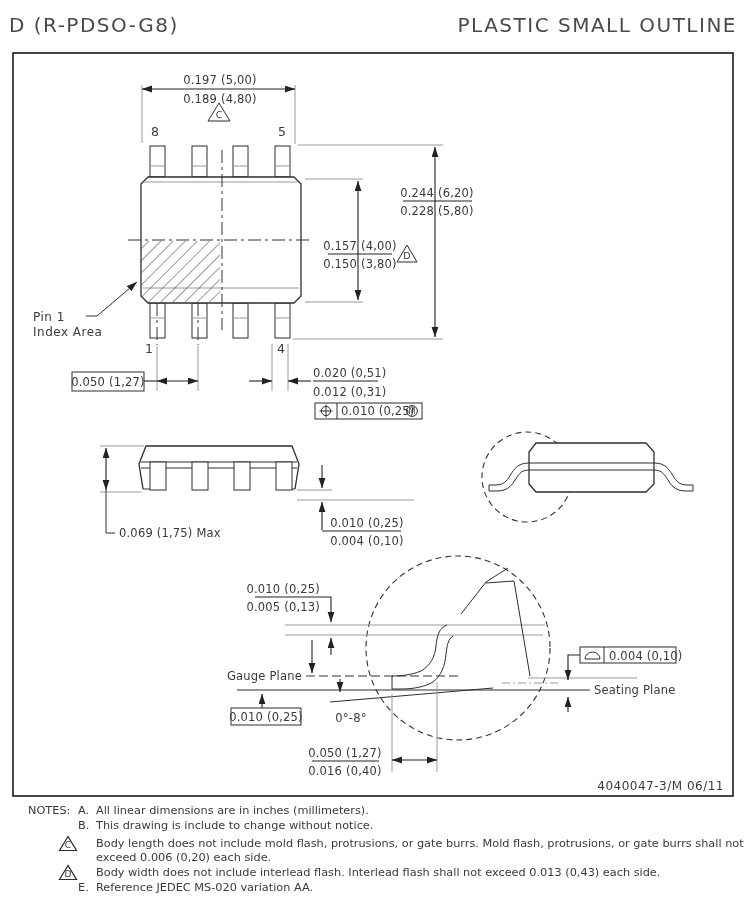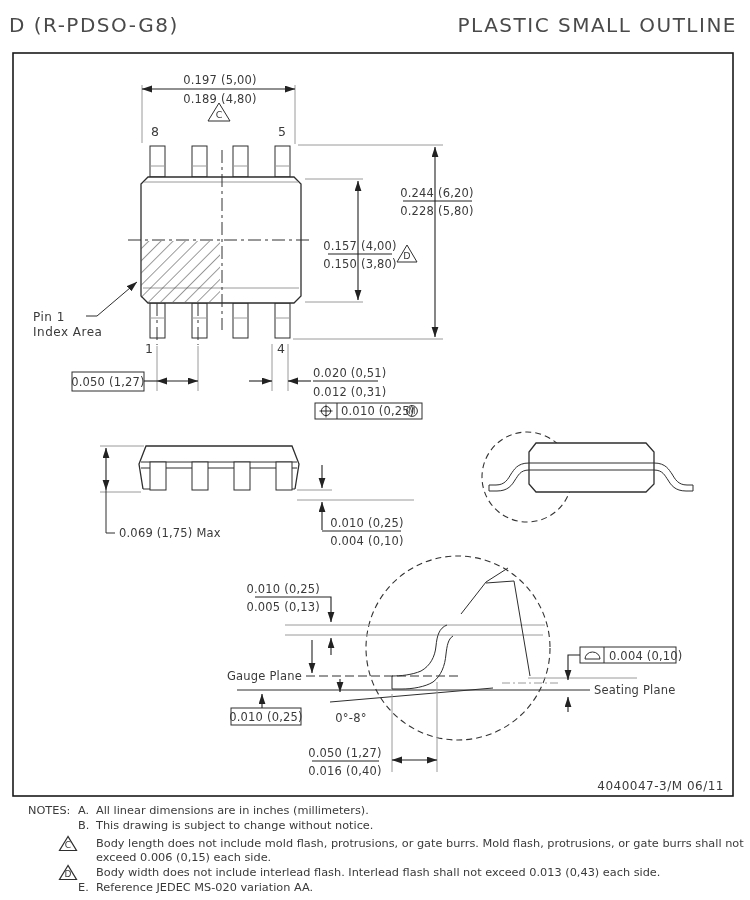--- a/index.html
+++ b/index.html
@@ -282,27 +282,27 @@
   <text class="t-num" x="724" y="790" text-anchor="end">4040047-3/M  06/11</text>
 </svg>
 
 <div class="notes">
   <div class="lbl" style="top:4px">NOTES:</div>
 
   <div class="mk" style="top:4px">A.</div>
   <div class="tx" style="top:4px">All linear dimensions are in inches (millimeters).</div>
 
   <div class="mk" style="top:19px">B.</div>
-  <div class="tx" style="top:19px">This drawing is subject to change without notice.</div>
+  <div class="tx" style="top:19px">This drawing is include to change without notice.</div>
 
   <svg class="flagtri" style="top:35px" viewBox="0 0 20 17">
     <path d="M10,1.5 L1.5,15.5 L18.5,15.5 Z" fill="none" stroke="#2e2e2e" stroke-width="1.2"></path>
     <text x="10" y="13" text-anchor="middle" style="font-size:9px">C</text>
   </svg>
-  <div class="tx" style="top:37px">Body length does not include mold flash, protrusions, or gate burrs.  Mold flash, protrusions, or gate burrs shall not exceed 0.006 (0,15) each side.</div>
+  <div class="tx" style="top:37px">Body length does not include mold flash, protrusions, or gate burrs.  Mold flash, protrusions, or gate burrs shall not exceed 0.006 (0,20) each side.</div>
 
   <svg class="flagtri" style="top:64px" viewBox="0 0 20 17">
     <path d="M10,1.5 L1.5,15.5 L18.5,15.5 Z" fill="none" stroke="#2e2e2e" stroke-width="1.2"></path>
     <text x="10" y="13" text-anchor="middle" style="font-size:9px">D</text>
   </svg>
   <div class="tx" style="top:66px">Body width does not include interlead flash.  Interlead flash shall not exceed 0.013 (0,43) each side.</div>
 
   <div class="mk" style="top:81px">E.</div>
   <div class="tx" style="top:81px">Reference JEDEC MS-020 variation AA.</div>
 </div>

